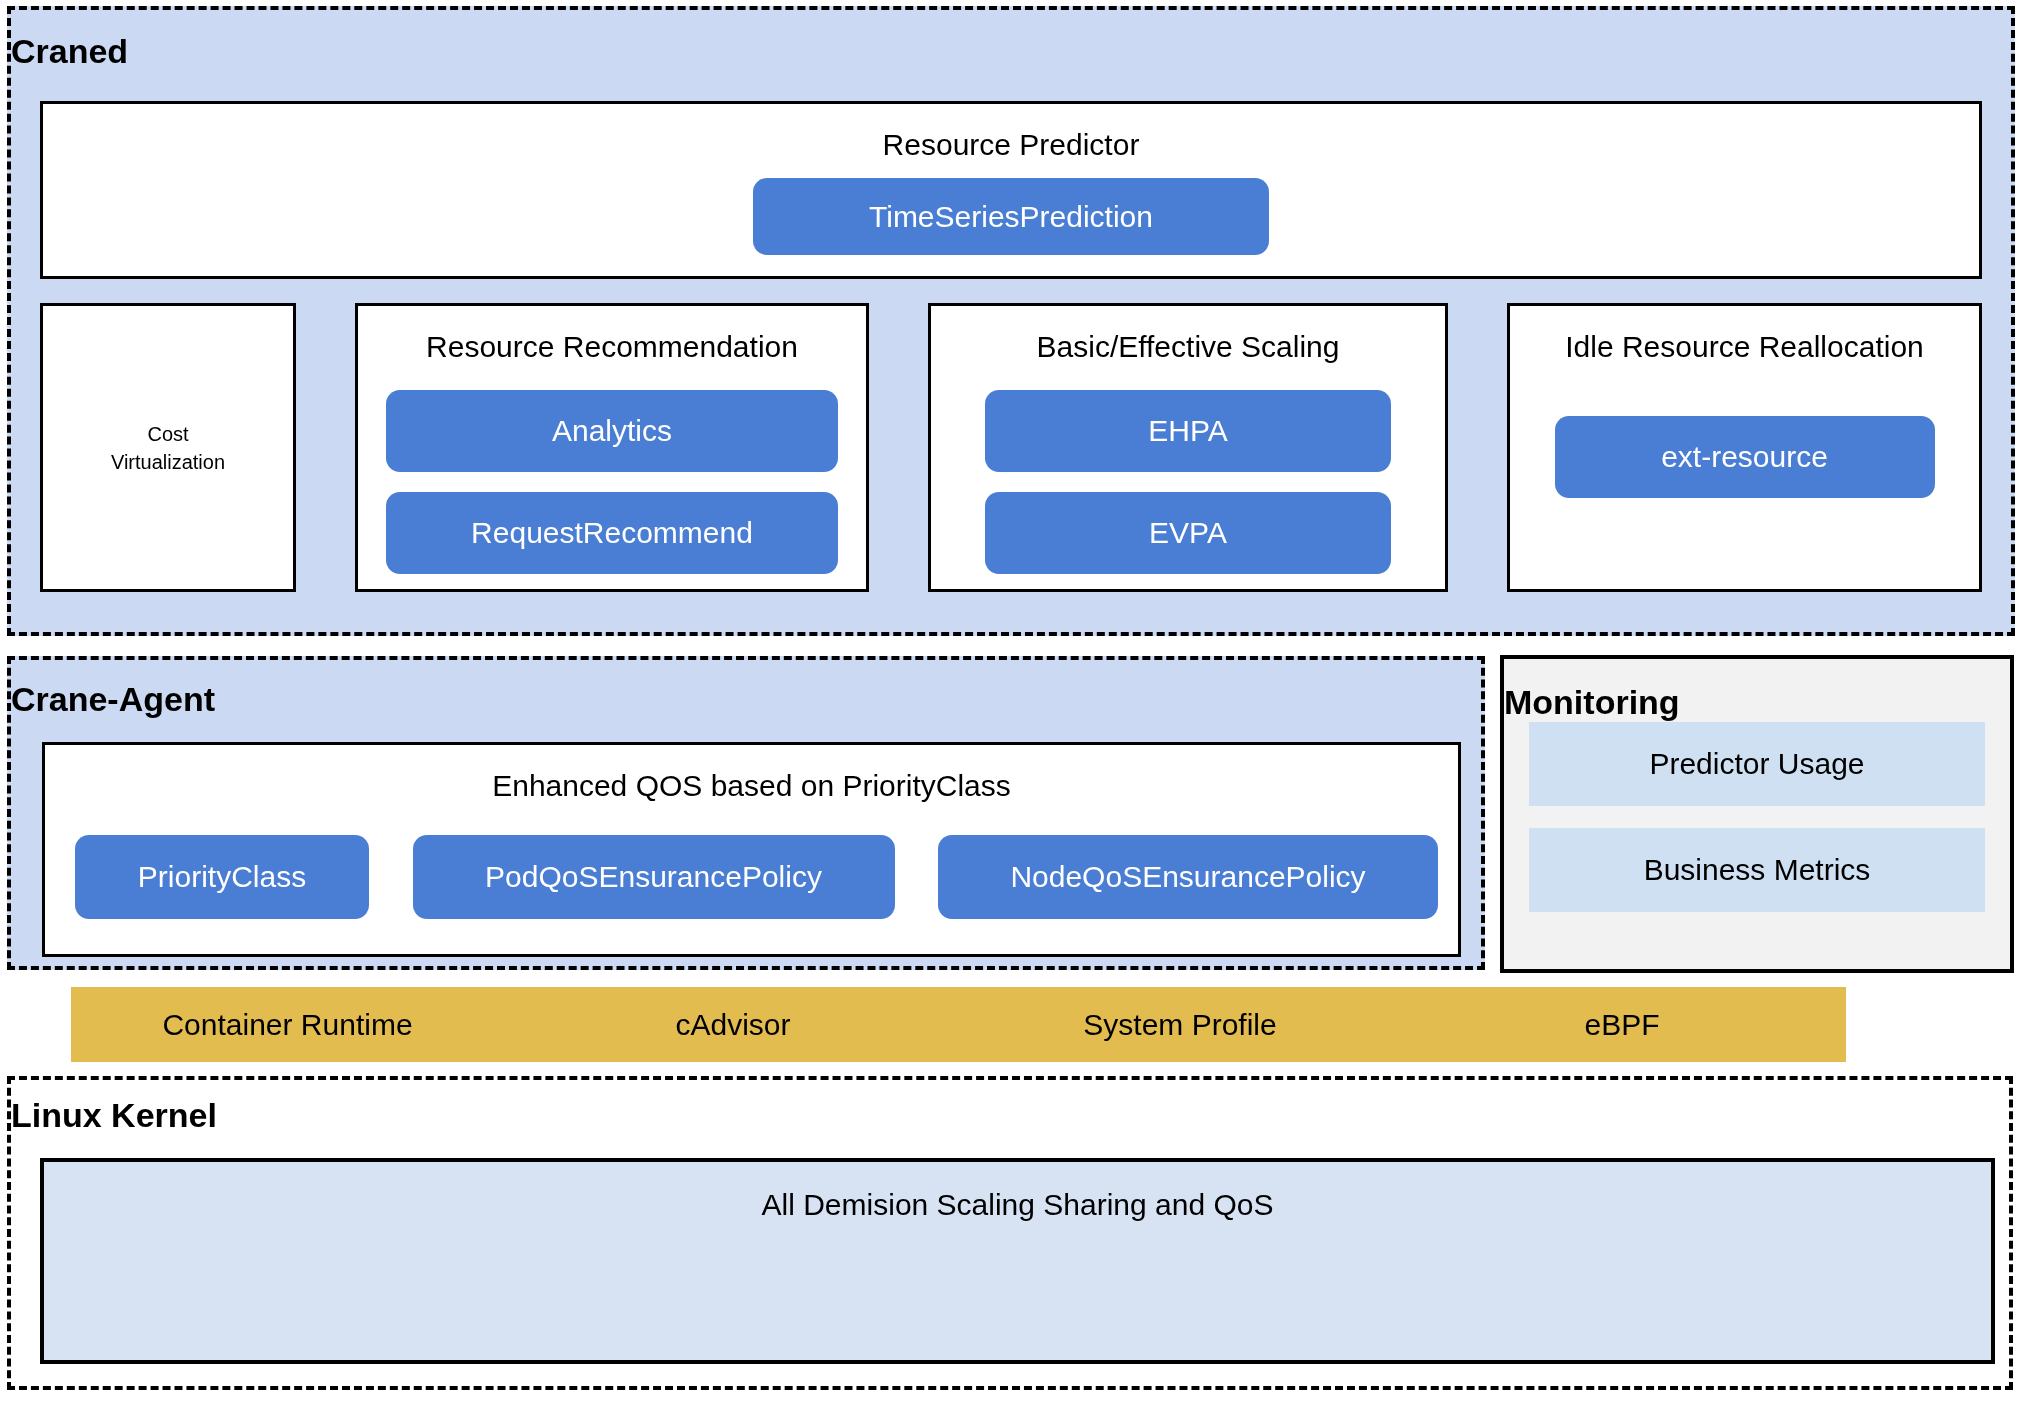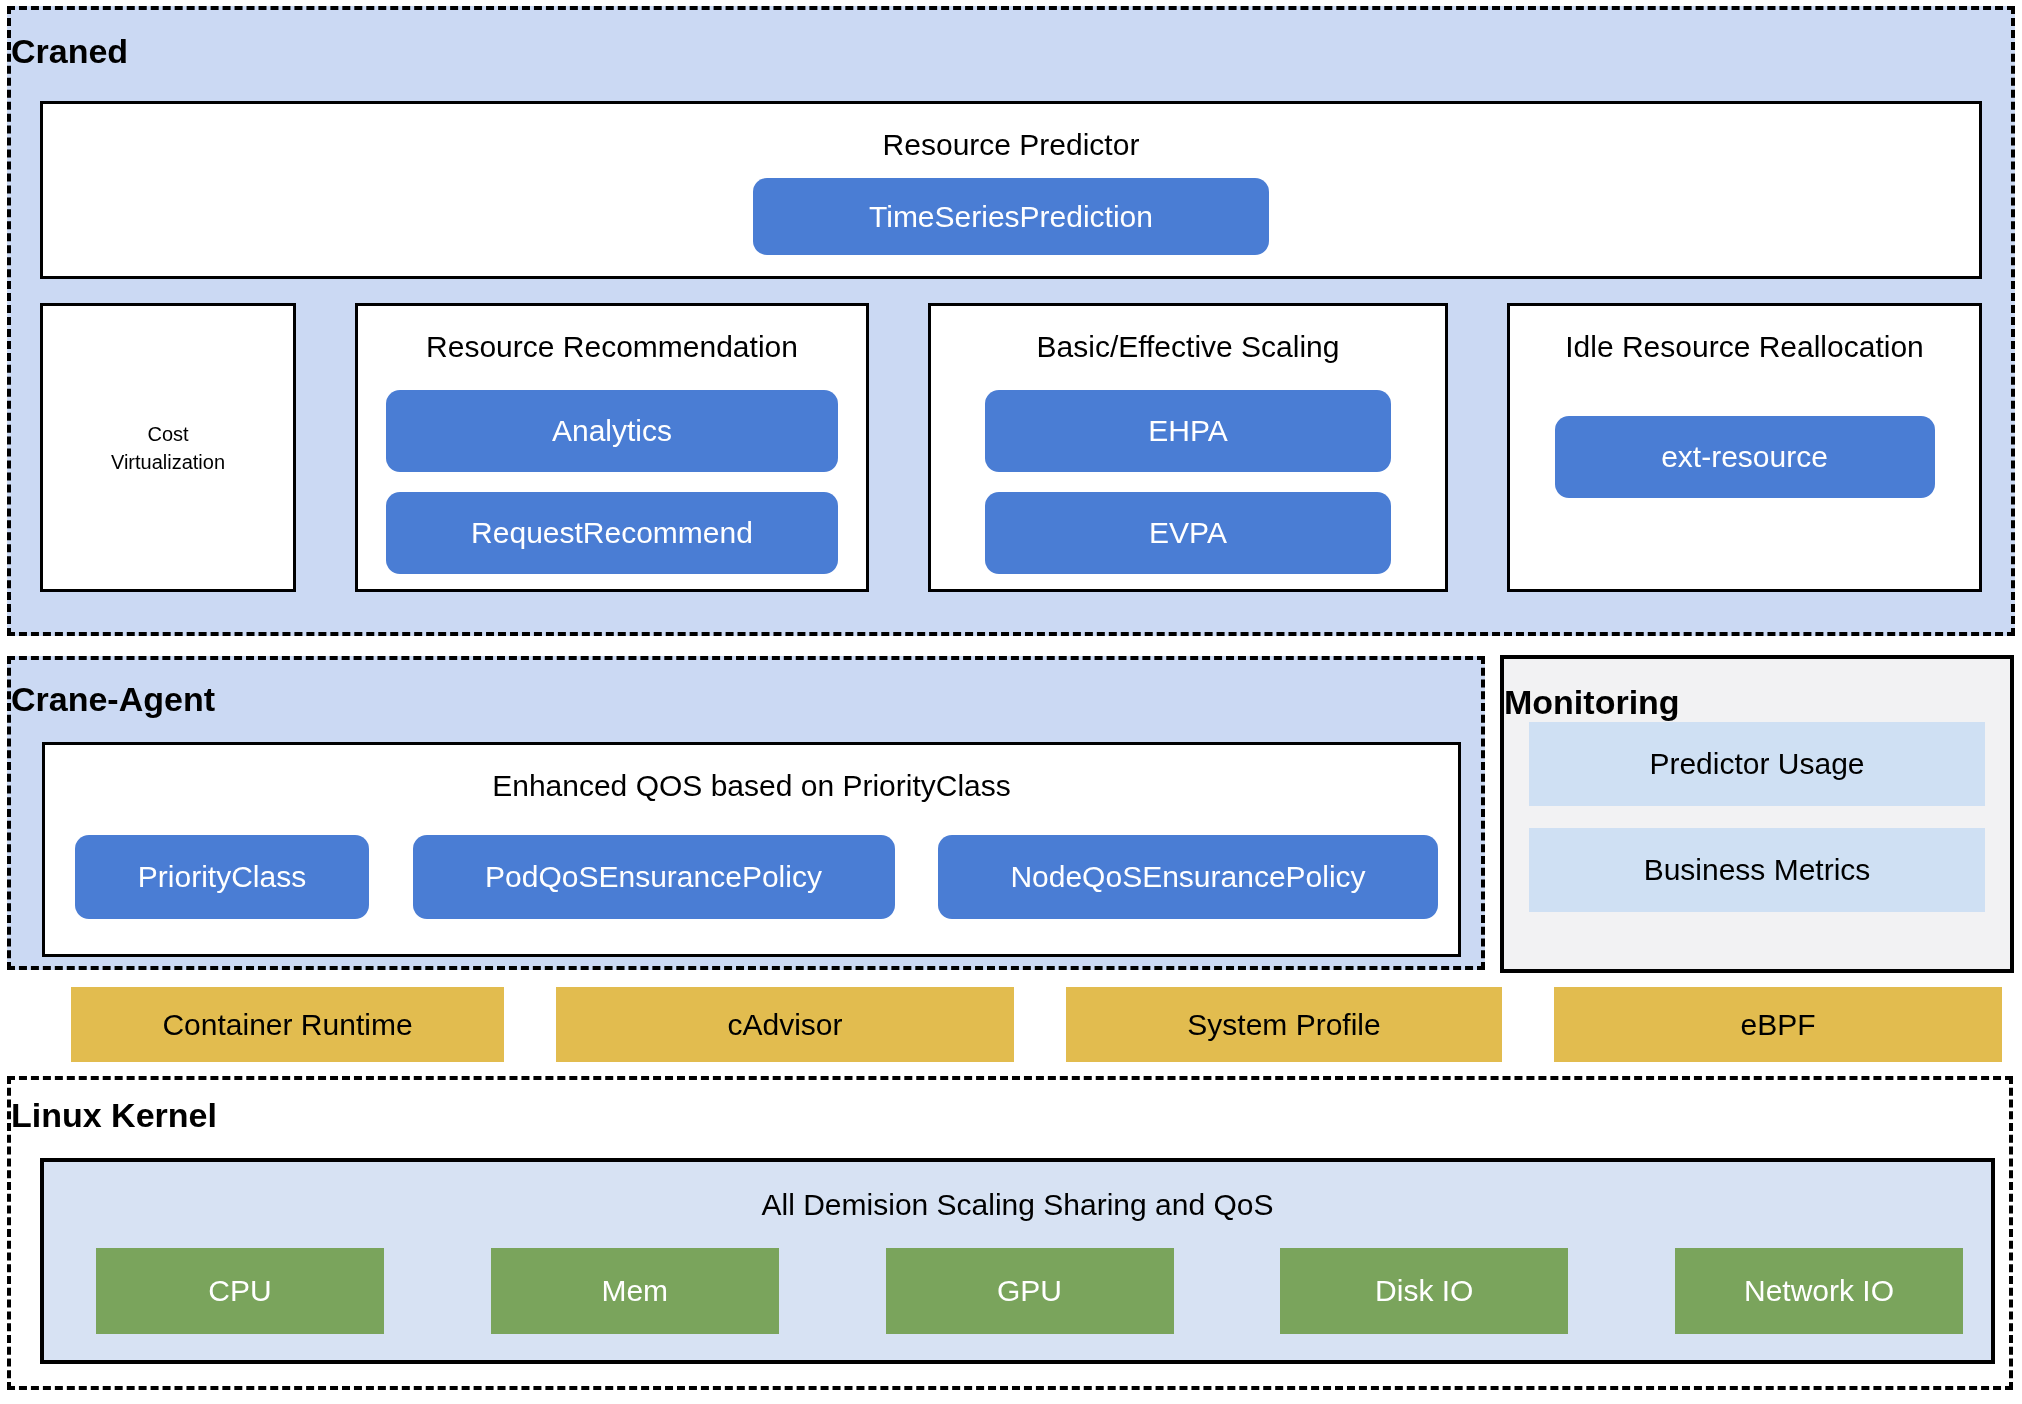--- a/index.html
+++ b/index.html
@@ -55,21 +55,21 @@
   
   .monitoring{position:absolute;left:1500px;top:655px;width:514px;height:318px;
               background:var(--gray);border:4px solid var(--ink)}
   .monitoring .sec-title{padding-top:24px}
   .mon-item{width:456px;height:84px;margin:0 auto;background:var(--light-bar);
             display:flex;align-items:center;justify-content:center;font-size:30px}
   .mon-item:first-of-type{margin-top:30px}
   .mon-item + .mon-item{margin-top:22px}
 
   
-  .node-bars{position:absolute;left:71px;top:987px;height:75px;display:flex;gap:52px}
+  .node-bars{position:absolute;left:71px;top:987px;height:75px;display:flex;}
   .bar{background:var(--yellow);display:flex;align-items:center;justify-content:center;font-size:30px}
   .bar-1{width:433px}.bar-2{width:458px}.bar-3{width:436px}.bar-4{width:448px}
 
   
   .kernel{position:absolute;left:7px;top:1076px;width:2006px;height:314px;
           background:var(--white);border:4px dashed var(--ink)}
   .kernel .sec-title{padding-top:16px}
   .sharing{position:absolute;left:29px;right:14px;top:78px;height:206px;
            background:var(--kernel-blue);border:4px solid var(--ink)}
   .sharing .box-label{padding-top:26px}
@@ -138,23 +138,16 @@
     <div class="bar bar-1">Container Runtime</div>
     <div class="bar bar-2">cAdvisor</div>
     <div class="bar bar-3">System Profile</div>
     <div class="bar bar-4">eBPF</div>
   </div>
 
   <section class="kernel">
     <div class="sec-title">Linux Kernel</div>
     <div class="sharing">
       <div class="box-label">All Demision Scaling Sharing and QoS</div>
-      <div class="res-row">
-        <div class="res">CPU</div>
-        <div class="res">Mem</div>
-        <div class="res">GPU</div>
-        <div class="res">Disk IO</div>
-        <div class="res">Network IO</div>
-      </div>
     </div>
   </section>
 
 </div>
 
 </body></html>

